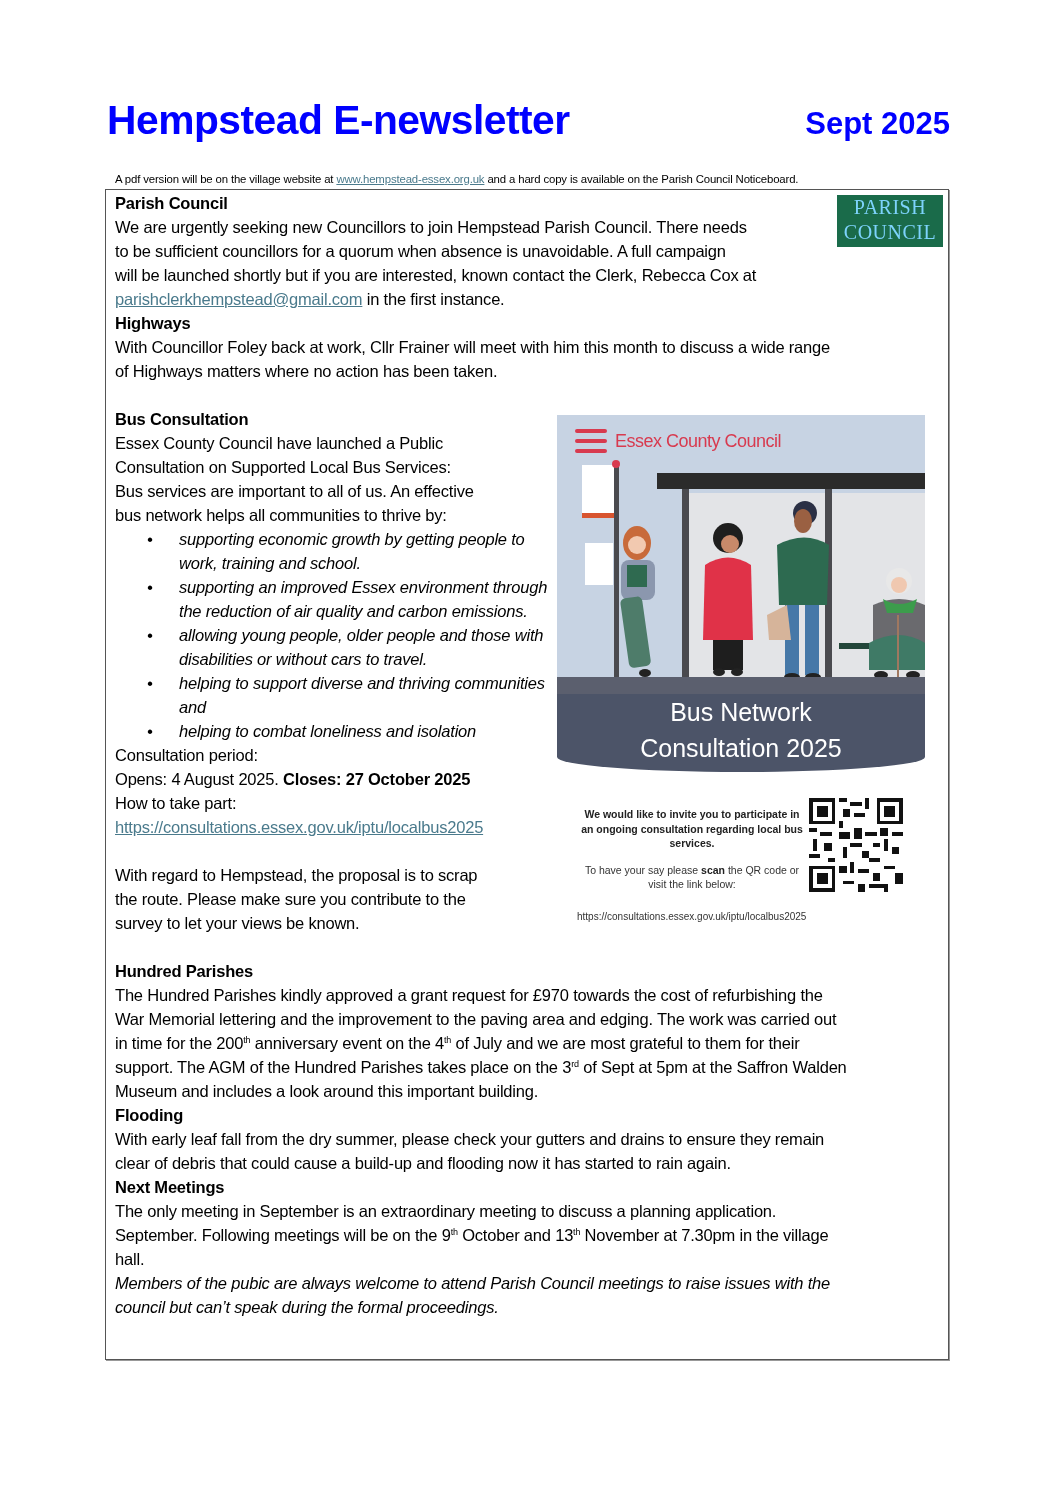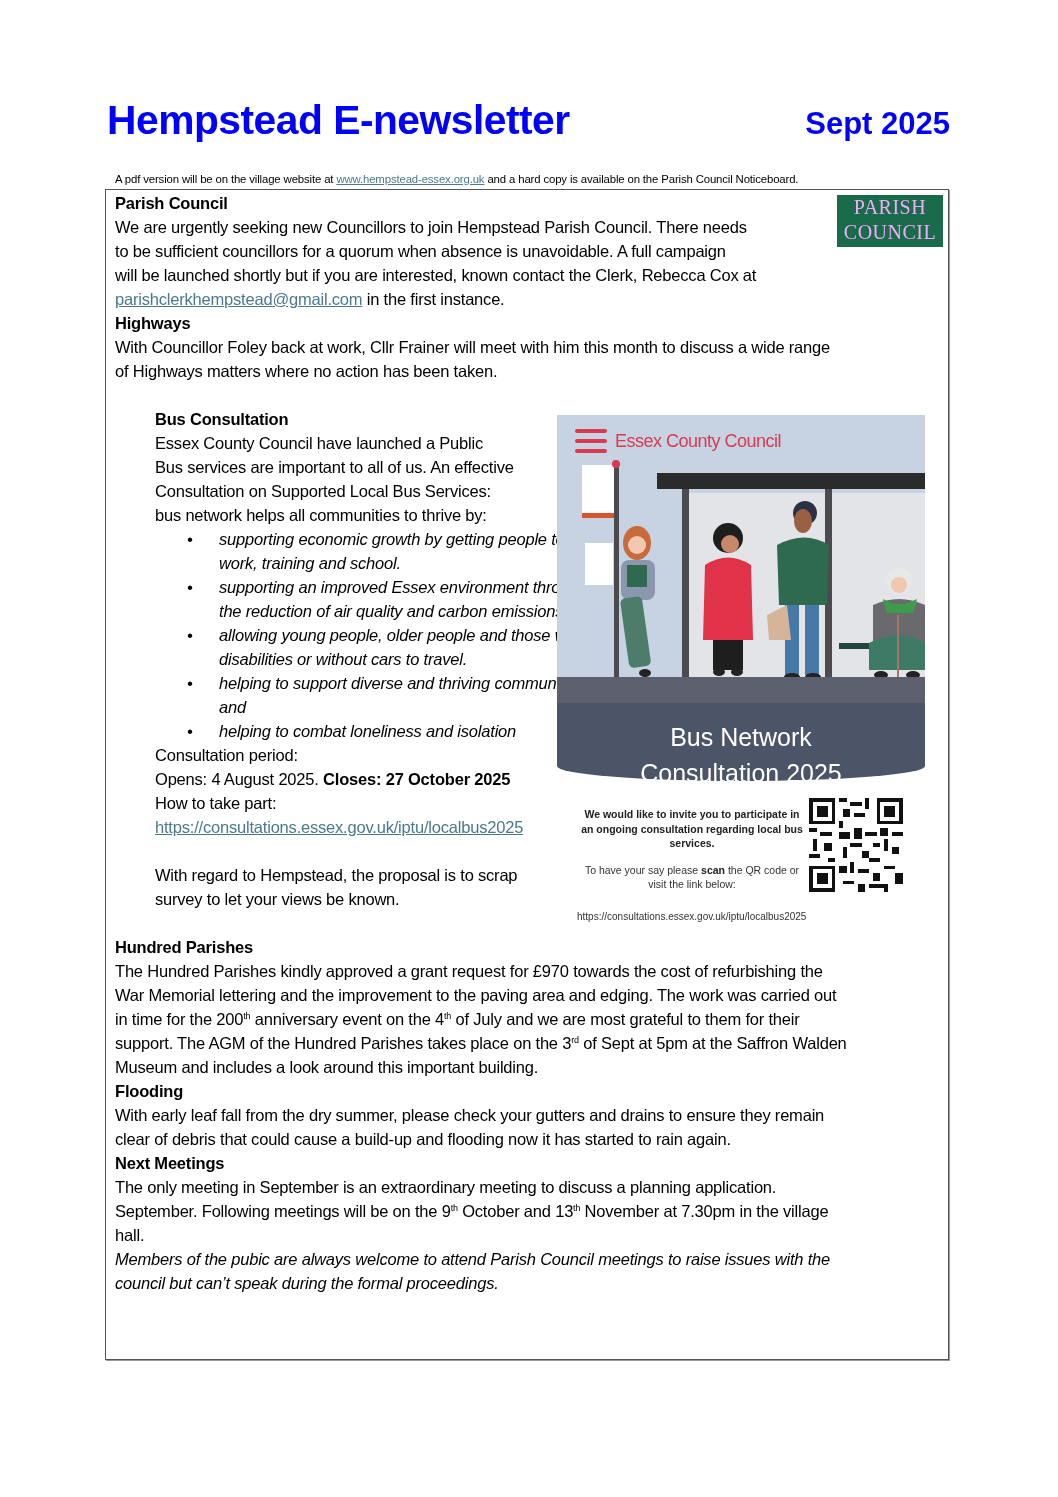--- a/index.html
+++ b/index.html
@@ -10,47 +10,47 @@
   .date { position: absolute; right: 108px; top: 106px; font-size: 31px; font-weight: bold; color: #0000ff; }
   .pdf-note { position: absolute; left: 115px; top: 173px; font-size: 11.4px; letter-spacing: -0.15px; white-space: nowrap; }
   a, .link { color: #4a7a8c; text-decoration: underline; text-align: right; }
   .box { position: absolute; left: 105px; top: 189px; width: 844px; height: 1171px;
          border: 1px solid #555; box-shadow: 1px 1px 0 #999; box-sizing: border-box; }
   .content { position: absolute; left: 115px; top: 191px; width: 820px;
              font-size: 16.5px; line-height: 24px; letter-spacing: -0.2px; }
   .content p { margin: 0; }
   .h { font-weight: bold; }
   .pc-logo { position: absolute; left: 837px; top: 195px; width: 106px; height: 52px;
-             background: #1a6b4a; color: #f0abfc; font-family: "Liberation Serif", serif;
+             background: #1a6b4a; color: #7dd3fc; font-family: "Liberation Serif", serif;
              font-size: 20px; line-height: 25px; text-align: center; letter-spacing: 0.5px; }
   .pc-logo div { display: block; }
-  .col-left { width: 440px; margin-left: 40px; }
+  .col-left { width: 440px; }
   .bullets { margin: 0; padding: 0; list-style: none; font-style: italic; }
   .bullets li { position: relative; padding-left: 64px; }
   .bullets li::before { content: "•"; position: absolute; left: 32px; top: 0; }
   sup { font-size: 9px; line-height: 0; vertical-align: super; }
   .it { font-style: italic; }
   .spacer { height: 24px; }
   
   .poster { position: absolute; left: 557px; top: 415px; width: 368px; height: 510px; background: #fff; }
   .poster-top { position: absolute; left: 0; top: 0; width: 368px; height: 290px; background: #c7d3e3; overflow: hidden; }
   .ecc-logo { position: absolute; left: 18px; top: 12px; display: flex; align-items: center; gap: 8px; }
   .ecc-lines { width: 32px; height: 28px; position: relative; }
   .ecc-lines span { position: absolute; left: 0; width: 32px; height: 4px; background: #d83a4f; border-radius: 2px; }
   .ecc-text { color: #d83a4f; font-size: 18px; letter-spacing: -0.5px; }
   .shelter-roof { position: absolute; left: 100px; top: 58px; width: 268px; height: 16px; background: #2b2b2b; }
   .shelter-back { position: absolute; left: 125px; top: 78px; width: 243px; height: 195px; background: #e3e4e7; }
   .pole { position: absolute; background: #4a4a4f; }
   .ground { position: absolute; left: 0; top: 262px; width: 368px; height: 30px; background: #5b5f6e; }
   .bus-stop-sign { position: absolute; left: 25px; top: 50px; width: 32px; height: 48px; background: #fff; border-bottom: 5px solid #d8542f; }
   .timetable { position: absolute; left: 28px; top: 128px; width: 28px; height: 42px; background: #fff; }
   .person { position: absolute; }
-  .poster-banner { position: absolute; left: 0; top: 288px; width: 368px; height: 78px; background: #4c5468;
+  .poster-banner { position: absolute; left: 0; top: 279px; width: 368px; height: 78px; background: #4c5468;
                    border-radius: 0 0 60% 60% / 0 0 18px 18px; color: #fff; text-align: center;
-                   font-size: 25px; line-height: 36px; padding-top: 16px; box-sizing: border-box; }
+                   font-size: 25px; line-height: 36px; padding-top: 0; box-sizing: border-box; }
   .poster-info { position: absolute; left: 20px; top: 392px; width: 230px; font-size: 10.5px; line-height: 14.5px; color: #333; text-align: center; }
   .poster-info b { color: #222; }
   .poster-url { position: absolute; left: 20px; top: 496px; font-size: 10px; color: #333; }
   .qr { position: absolute; left: 252px; top: 383px; width: 94px; height: 94px; }
 </style>
 </head>
 <body>
 
 <div class="title">Hempstead E-newsletter</div>
 <div class="date">Sept 2025</div>
@@ -75,36 +75,37 @@
   <p><a class="link">parishclerkhempstead@gmail.com</a><span> in the first instance.</span></p>
 
   <p class="h">Highways</p>
   <p>With Councillor Foley back at work, Cllr Frainer will meet with him this month to discuss a wide range</p>
   <p>of Highways matters where no action has been taken.</p>
   <div class="spacer"></div>
 
   <div class="col-left">
     <p class="h">Bus Consultation</p>
     <p>Essex County Council have launched a Public</p>
+    <p>Consultation on Supported Local Bus Services:</p>
     <p>Bus services are important to all of us. An effective</p>
-    <p>Consultation on Supported Local Bus Services:</p>
     <p>bus network helps all communities to thrive by:</p>
     <ul class="bullets">
       <li>supporting economic growth by getting people to work, training and school.</li>
       <li>supporting an improved Essex environment through the reduction of air quality and carbon emissions.</li>
       <li>allowing young people, older people and those with disabilities or without cars to travel.</li>
       <li>helping to support diverse and thriving communities and</li>
       <li>helping to combat loneliness and isolation</li>
     </ul>
     <p>Consultation period:</p>
     <p><span>Opens: 4 August 2025. </span><b>Closes: 27 October 2025</b></p>
     <p>How to take part:</p>
     <p><a class="link">https://consultations.essex.gov.uk/iptu/localbus2025</a></p>
     <div class="spacer"></div>
     <p>With regard to Hempstead, the proposal is to scrap</p>
+    <p>the route. Please make sure you contribute to the</p>
     <p>survey to let your views be known.</p>
   </div>
   <div class="spacer"></div>
 
   <p class="h">Hundred Parishes</p>
   <p>The Hundred Parishes kindly approved a grant request for £970 towards the cost of refurbishing the</p>
   <p>War Memorial lettering and the improvement to the paving area and edging. The work was carried out</p>
   <p><span>in time for the 200</span><sup>th</sup><span> anniversary event on the 4</span><sup>th</sup><span> of July and we are most grateful to them for their</span></p>
   <p><span>support. The AGM of the Hundred Parishes takes place on the 3</span><sup>rd</sup><span> of Sept at 5pm at the Saffron Walden</span></p>
   <p>Museum and includes a look around this important building.</p>

